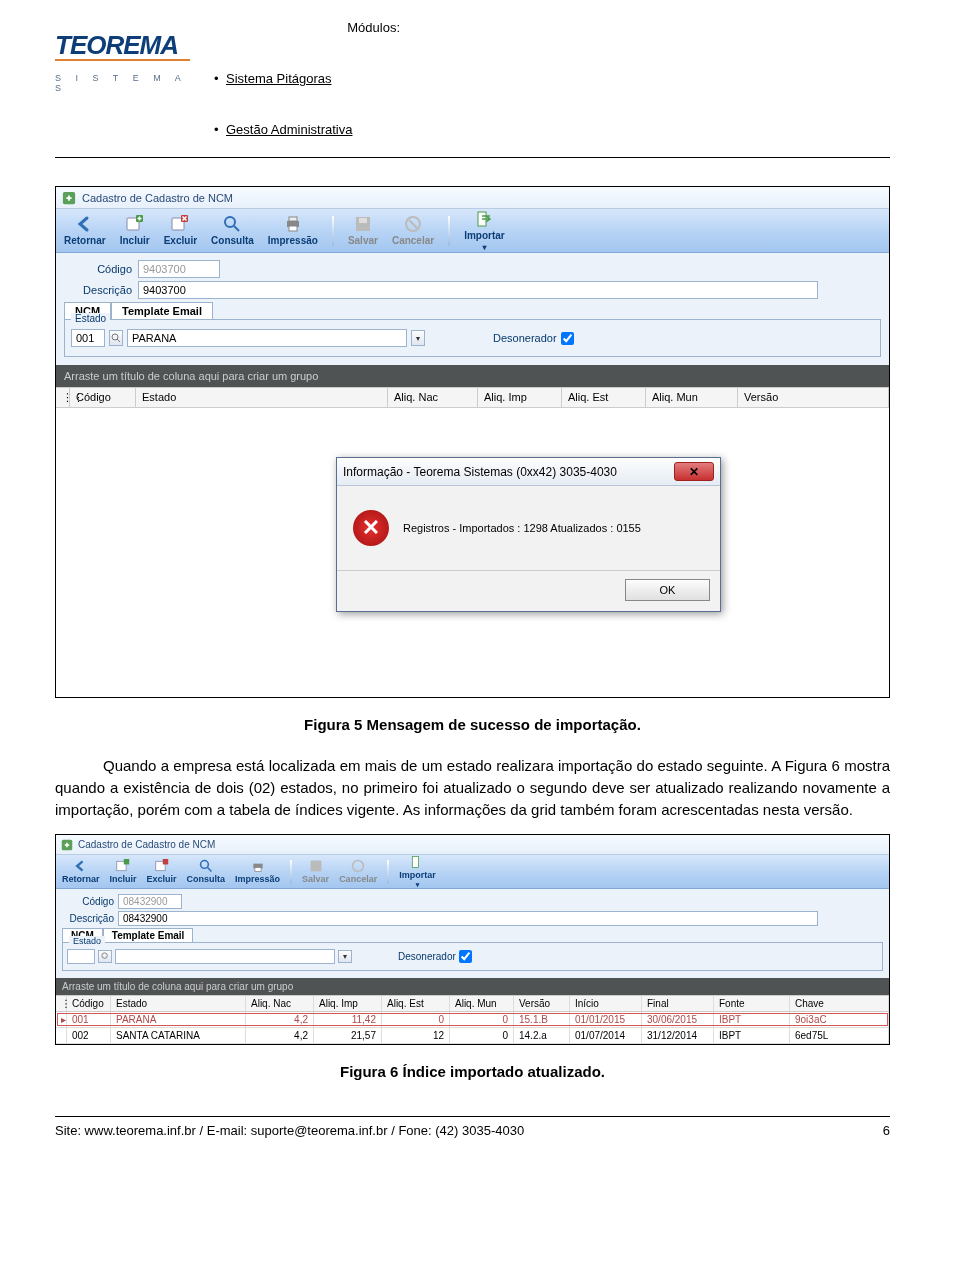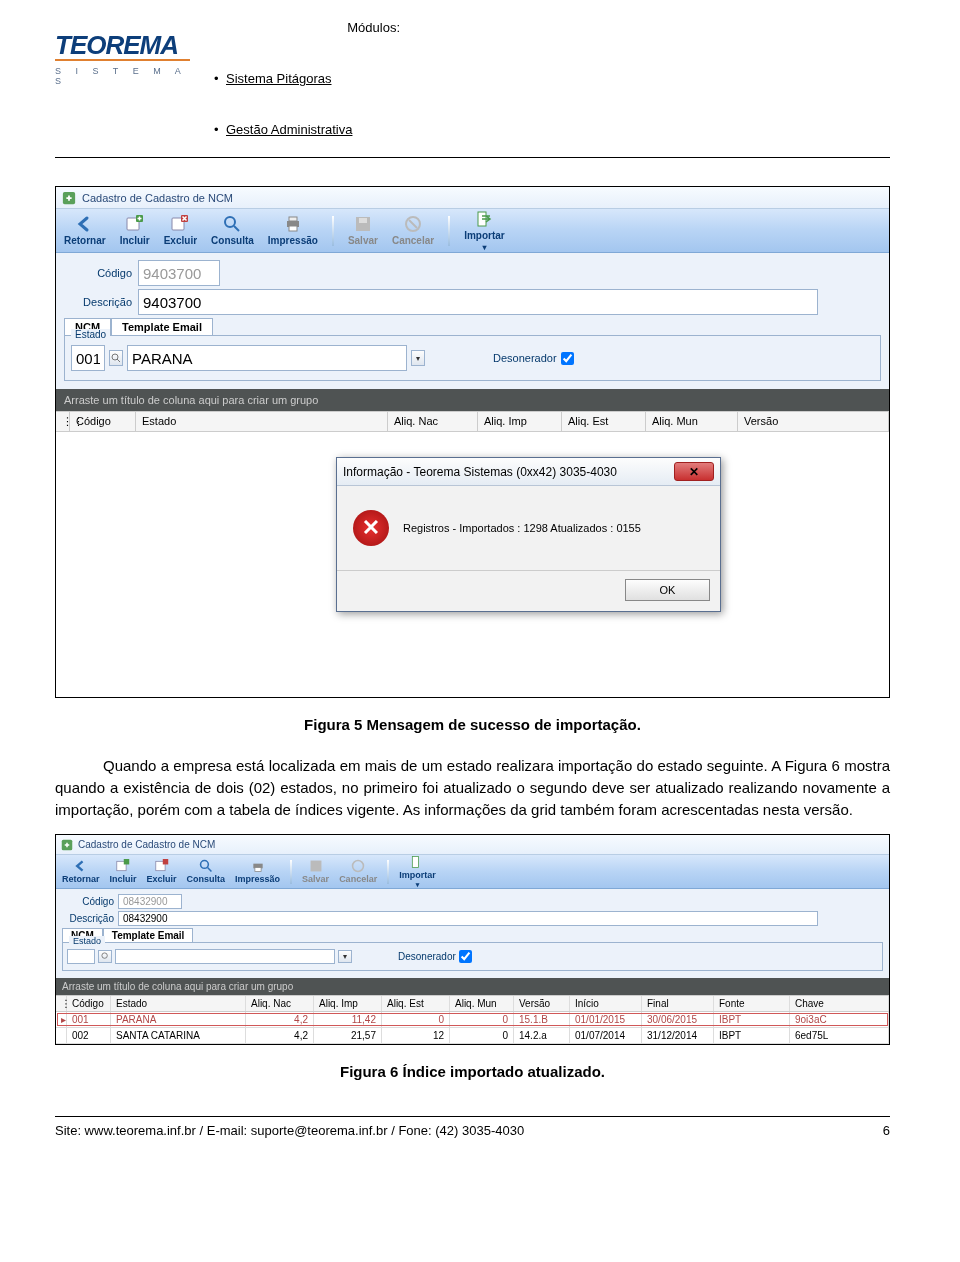--- a/index.html
+++ b/index.html
@@ -1,42 +1,42 @@
 <!DOCTYPE html>
 <html><head>
 <meta charset="utf-8">
 <style>
   * { box-sizing: border-box; margin: 0; padding: 0; }
   body { font-family: Arial, sans-serif; font-size: 12px; color: #000; background: #fff; width: 960px; }
   .page { width: 960px; padding: 20px 70px 20px 55px; }
   .header-row { display: flex; align-items: flex-start; gap: 20px; }
   .logo-wrap { flex: 0 0 135px; padding-top: 10px; }
   .logo-main { font: italic bold 26px Arial; color: #0d3e7a; letter-spacing: -1px; }
-  .logo-sub { font: 9px Arial; color: #5a6f8c; letter-spacing: 6px; margin-top: -2px; border-top: 2px solid #e08030; padding-top: 5px; display: inline-block; }
+  .logo-sub { font: 9px Arial; color: #5a6f8c; letter-spacing: 6px; margin-top: -2px; border-top: 2px solid #e08030; padding-top: 12px; display: inline-block; }
   .title-wrap { flex: 1; }
   .title { font: bold 32px Arial; color: #000; }
   .mod-wrap { flex: 0 0 190px; font-size: 13px; }
   .mod-head { text-align: right; margin-bottom: 3px; }
   .mod-list { list-style: none; }
   .mod-list li { padding-left: 16px; position: relative; margin-bottom: 2px; text-decoration: underline; margin-top: 36px; }
   .mod-list li::before { content: "•"; position: absolute; left: 4px; }
   .rule { border-top: 1.5px solid #000; margin: 18px 0 28px 0; }
 
   .shot1 { border: 1px solid #000; height: 512px; background: #fff; position: relative; overflow: hidden; font-family: Tahoma, Arial, sans-serif; font-size: 11px; }
   .s1-title { height: 22px; background: linear-gradient(#f7fbff, #e7f0fb); display: flex; align-items: center; gap: 6px; padding: 0 6px; color: #2a4a78; border-bottom: 1px solid #b8cde4; }
   .s1-title svg { width: 14px; height: 14px; }
   .s1-toolbar { height: 44px; background: linear-gradient(#d7e7fb, #b8d4f5 50%, #a3c6ef); display: flex; align-items: center; gap: 14px; padding: 0 8px; color: #0b3d77; font-weight: bold; border-bottom: 1px solid #7fa8d6; }
   .tb-btn { display: flex; flex-direction: column; align-items: center; gap: 2px; font-size: 10px; }
   .tb-btn .ic { width: 18px; height: 18px; display: flex; align-items: center; justify-content: center; }
   .tb-sep { width: 2px; height: 30px; background: linear-gradient(#fff, #9abde0); }
   .disabled span { color: #888; }
   .s1-form { background: #ecf2fa; padding: 4px 8px; }
   .frow { display: flex; align-items: center; margin: 3px 0; gap: 6px; }
   .flbl { color: #063a6d; width: 68px; text-align: right; font-size: 11px; }
-  .finput { border: 1px solid #9cb3cf; background: #fff; height: 26px; padding: 0 4px; color: #999; font-size: 15px; }
+  .finput { border: 1px solid #9cb3cf; background: #fff; height: 18px; padding: 0 4px; color: #999; font-size: 11px; }
   .finput.dark { color: #000; }
   .s1-tabs { display: flex; gap: 0; margin-top: 2px; }
   .tab { border: 1px solid #9cb3cf; background: #fff; padding: 2px 10px; font-size: 11px; color: #000; border-bottom: none; font-weight: bold; }
   .tab.active { background: #fff; }
   .fieldbox { border: 1px solid #9cb3cf; margin: 0 0 4px 0; padding: 6px; position: relative; background: #ecf2fa; }
   .fieldbox .legend { position: absolute; top: -7px; left: 6px; background: #ecf2fa; padding: 0 4px; font-size: 10px; color: #063a6d; }
   .dd-btn { width: 14px; height: 16px; border: 1px solid #9cb3cf; background: linear-gradient(#fdfdfd, #dfe6ef); display: inline-flex; align-items: center; justify-content: center; font-size: 8px; color: #333; }
   .grp-bar { background: #4f5353; color: #ccc; padding: 5px 8px; font-size: 11px; }
   .grid-head { display: flex; background: #f5f5f5; border-top: 1px solid #ccc; border-bottom: 1px solid #ccc; }
   .gcell { border-right: 1px solid #ccc; padding: 3px 6px; font-size: 11px; color: #000; }

